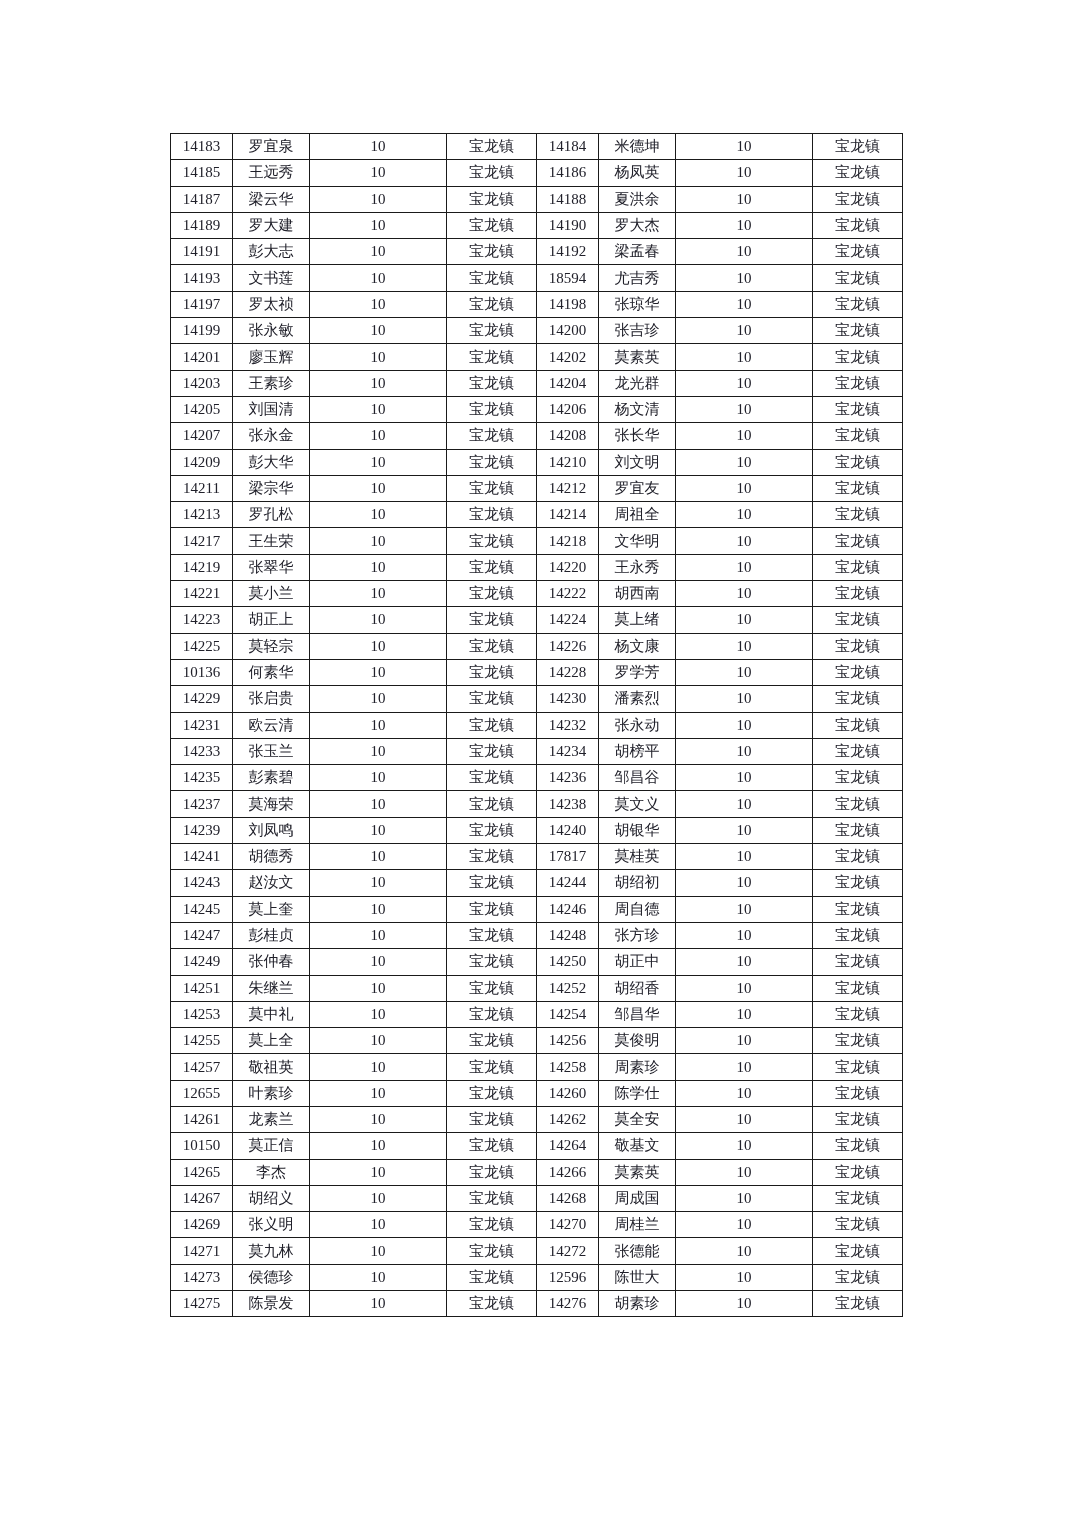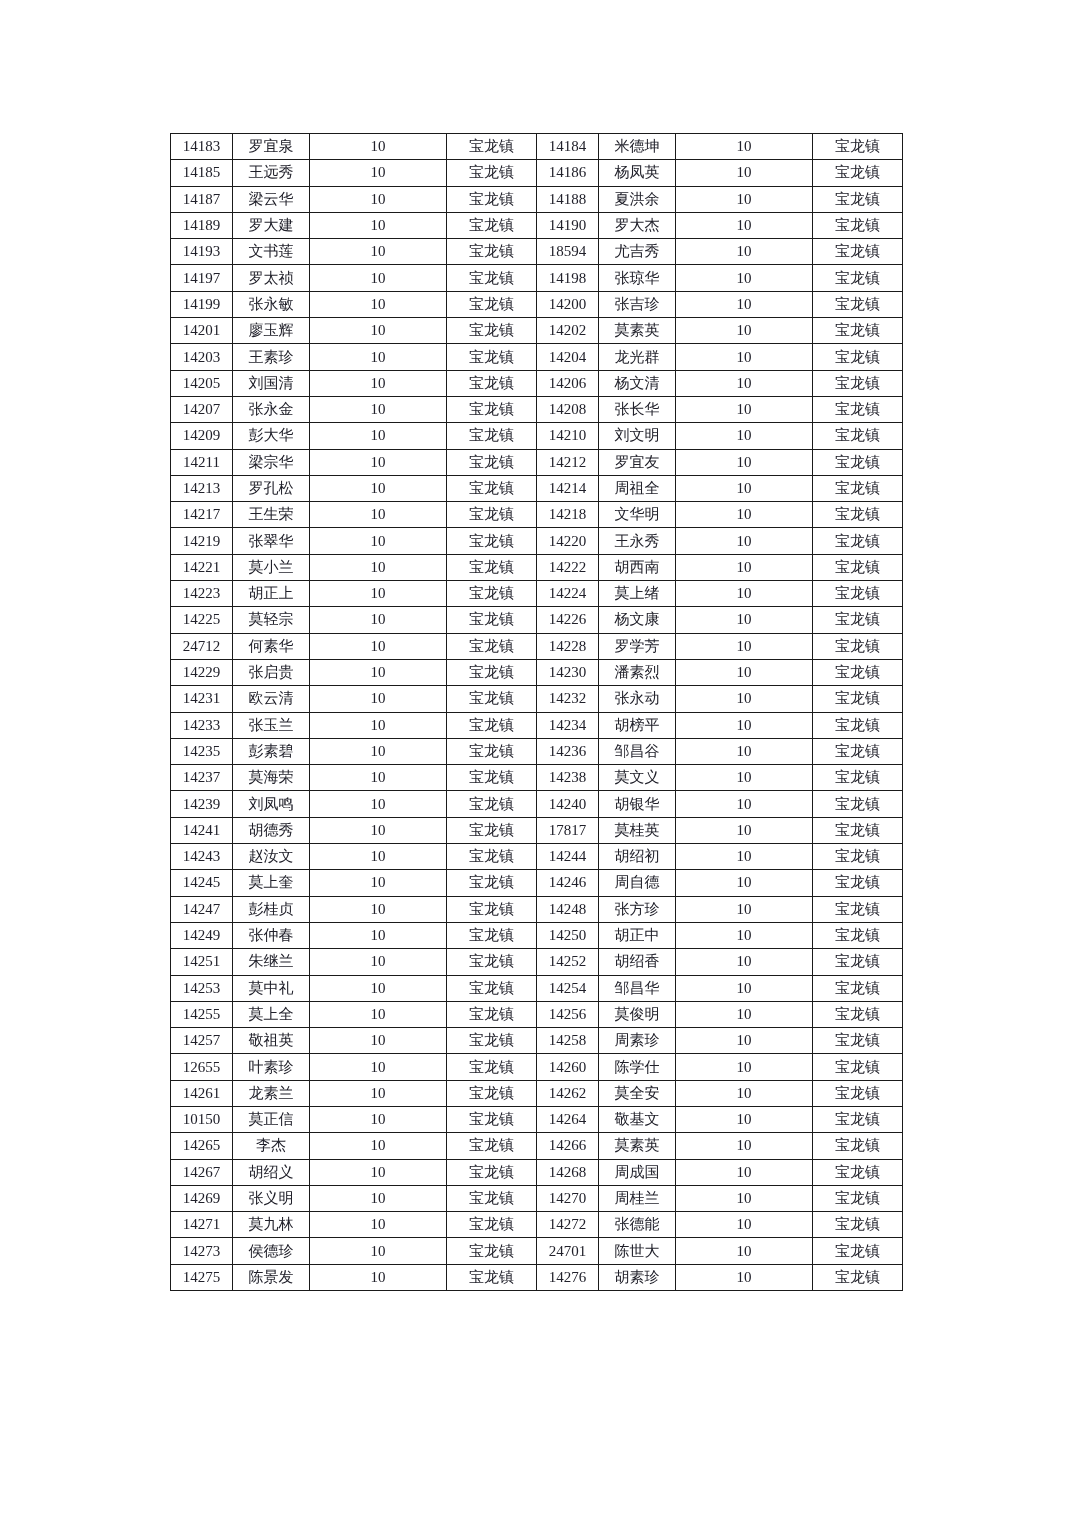--- a/index.html
+++ b/index.html
@@ -92,20 +92,30 @@
           <td>14189</td>
           <td>罗大建</td>
           <td>10</td>
           <td>宝龙镇</td>
           <td>14190</td>
           <td>罗大杰</td>
           <td>10</td>
           <td>宝龙镇</td>
         </tr>
         <tr>
+          <td>14191</td>
+          <td>彭大志</td>
+          <td>10</td>
+          <td>宝龙镇</td>
+          <td>14192</td>
+          <td>梁孟春</td>
+          <td>10</td>
+          <td>宝龙镇</td>
+        </tr>
+        <tr>
           <td>14193</td>
           <td>文书莲</td>
           <td>10</td>
           <td>宝龙镇</td>
           <td>18594</td>
           <td>尤吉秀</td>
           <td>10</td>
           <td>宝龙镇</td>
         </tr>
         <tr>
@@ -242,21 +252,21 @@
           <td>14225</td>
           <td>莫轻宗</td>
           <td>10</td>
           <td>宝龙镇</td>
           <td>14226</td>
           <td>杨文康</td>
           <td>10</td>
           <td>宝龙镇</td>
         </tr>
         <tr>
-          <td>24712</td>
+          <td>10136</td>
           <td>何素华</td>
           <td>10</td>
           <td>宝龙镇</td>
           <td>14228</td>
           <td>罗学芳</td>
           <td>10</td>
           <td>宝龙镇</td>
         </tr>
         <tr>
           <td>14229</td>
@@ -476,21 +486,21 @@
           <td>14272</td>
           <td>张德能</td>
           <td>10</td>
           <td>宝龙镇</td>
         </tr>
         <tr>
           <td>14273</td>
           <td>侯德珍</td>
           <td>10</td>
           <td>宝龙镇</td>
-          <td>24701</td>
+          <td>12596</td>
           <td>陈世大</td>
           <td>10</td>
           <td>宝龙镇</td>
         </tr>
         <tr>
           <td>14275</td>
           <td>陈景发</td>
           <td>10</td>
           <td>宝龙镇</td>
           <td>14276</td>

